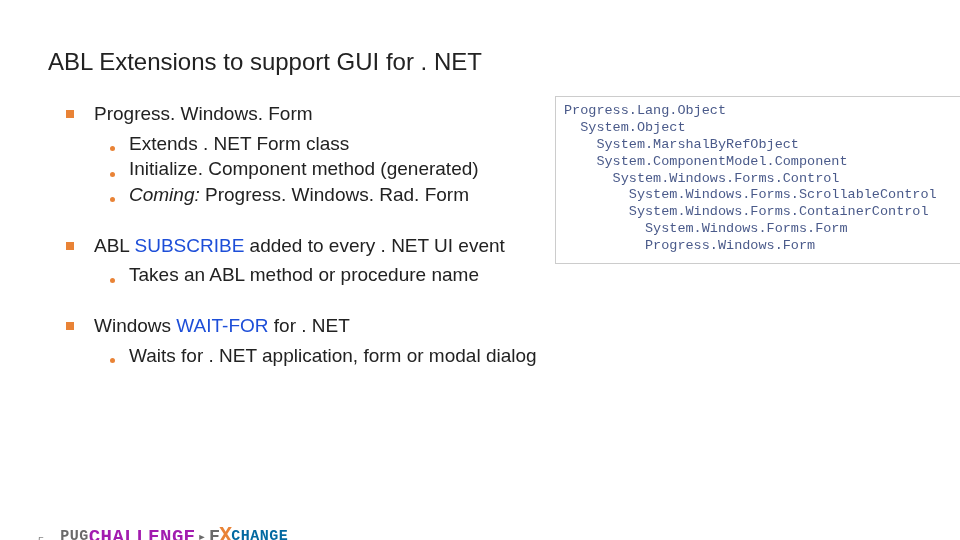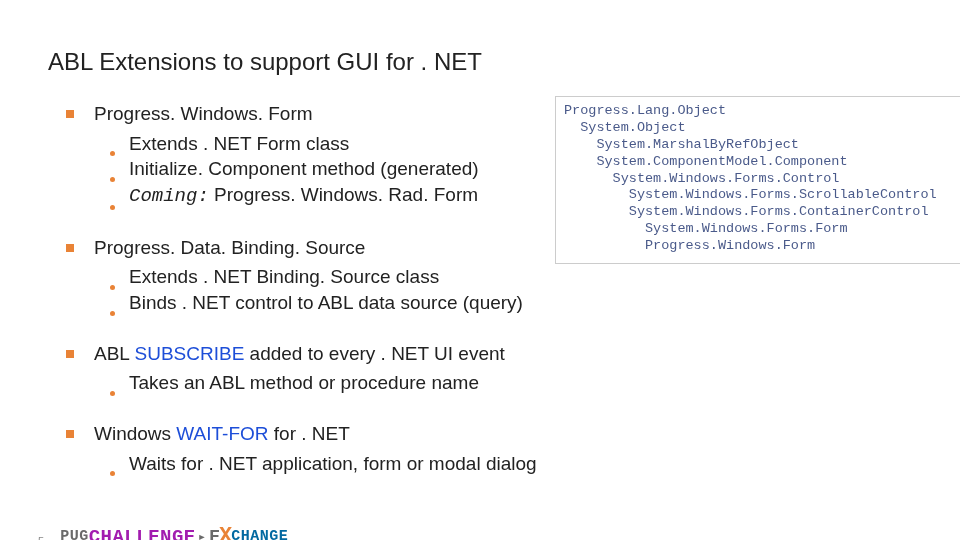--- a/index.html
+++ b/index.html
@@ -6,23 +6,23 @@
   html, body { width: 960px; height: 540px; font-family: Arial, Helvetica, sans-serif; background: #fff; color: #222; }
   .slide { position: relative; width: 960px; height: 540px; padding: 12px 42px 0 48px; margin-top: 36px; }
   .title { font-size: 24px; font-weight: 400; margin-bottom: 26px; }
   .content { position: relative; display: flex; }
   .col-left { width: 540px; }
   ul.l1 { list-style: none; }
   ul.l1 > li { margin-bottom: 26px; }
   .l1-row { display: flex; align-items: flex-start; font-size: 19px; line-height: 1.3; gap: 6px; }
   .sqbullet { width: 8px; height: 8px; background: #e98336; margin: 8px 14px 0 18px; flex-shrink: 0; }
   ul.l2 { list-style: none; margin-top: 4px; }
-  ul.l2 > li { display: flex; align-items: flex-end; font-size: 19px; line-height: 1.35; }
+  ul.l2 > li { display: flex; align-items: center; font-size: 19px; line-height: 1.35; }
   .dotbullet { width: 5px; height: 5px; background: #e98336; border-radius: 50%; margin: 10px 14px 0 62px; flex-shrink: 0; }
-  .em { font-style: italic; font-family: Liberation Mono, monospace; }
+  .em { font-style: italic; }
   .orange { color: #1d4ed8; }
   .treebox { position: absolute; left: 507px; top: -6px; width: 415px; border: 1px solid #ccc; background: #fff; padding: 6px 6px 8px 8px; font-family: "Courier New", monospace; font-size: 13.5px; line-height: 1.25; color: #4a5a8a; }
   .treebox div { white-space: pre; }
   .footer { position: absolute; left: 38px; bottom: 18px; display: flex; align-items: center; }
   .pgnum { font-size: 11px; color: #888; margin-right: 16px; }
   .logo { display: flex; align-items: center; font-weight: 700; }
   .logo-pug { font-size: 15px; letter-spacing: 0.5px; color: #6a6a6a; }
   .logo-ch { font-size: 19px; letter-spacing: 0.5px; color: #a21caf; }
   .arrow { display: inline-block; margin: 0 2px; color: #6a6a6a; font-size: 14px; }
   .logo-e { font-size: 18px; color: #6a6a6a; font-weight: 700; margin-left: 1px; }
@@ -55,36 +55,20 @@
                 <span class="dotbullet"></span>
                 <span>Initialize. Component method (generated)</span>
               </li>
             <li>
                 <span class="dotbullet"></span>
                 <span><span class="em">Coming:</span><span> Progress. Windows. Rad. Form</span></span>
               </li>
           </ul>
         </li>
 
-        <li>
-          <div class="l1-row">
-            <span class="sqbullet"></span>
-            <span>Progress. Data. Binding. Source</span>
-          </div>
-          <ul class="l2">
-            <li>
-                <span class="dotbullet"></span>
-                <span>Extends . NET Binding. Source class</span>
-              </li>
-            <li>
-                <span class="dotbullet"></span>
-                <span>Binds . NET control to ABL data source (query)</span>
-              </li>
-          </ul>
-        </li>
 
         <li>
           <div class="l1-row">
             <span class="sqbullet"></span>
             <span><span>ABL </span><span class="orange">SUBSCRIBE</span><span> added to every . NET UI event</span></span>
           </div>
           <ul class="l2">
             <li>
                 <span class="dotbullet"></span>
                 <span>Takes an ABL method or procedure name</span>

